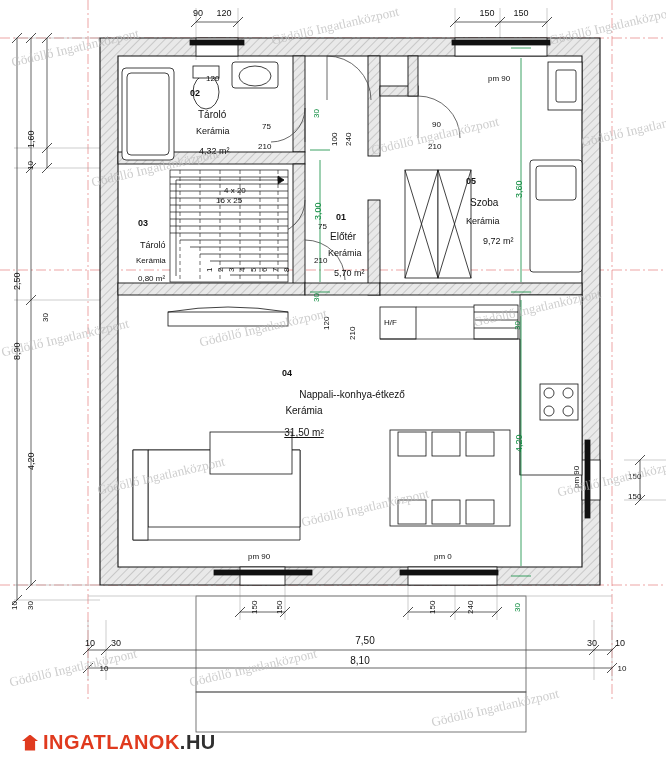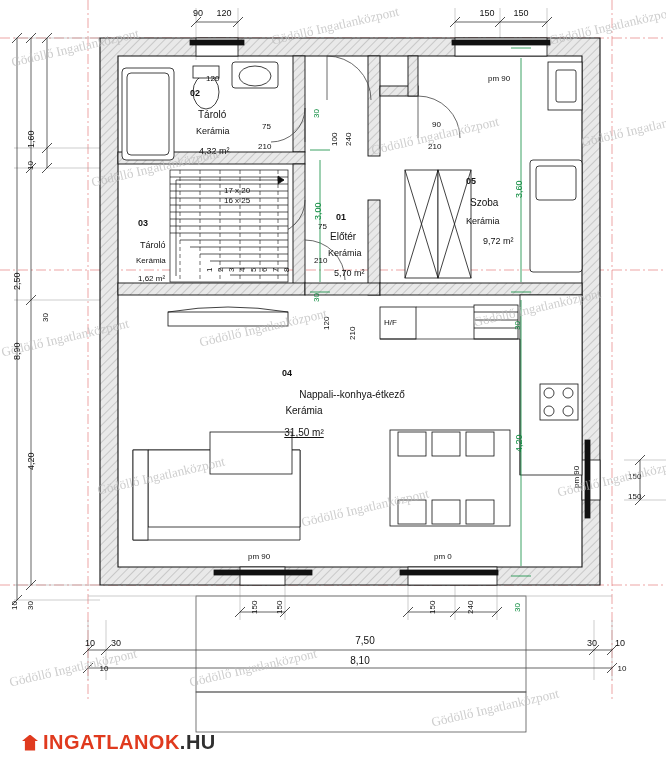--- a/index.html
+++ b/index.html
@@ -346,21 +346,21 @@
 
 <div class="t bold" style="left:190px;top:88px;">02</div>
 <div class="t big" style="left:198px;top:110px;">Tároló</div>
 <div class="t" style="left:196px;top:126px;">Kerámia</div>
 <div class="t" style="left:199px;top:146px;">4,32 m²</div>
 <div class="t tiny" style="left:206px;top:74px;">120</div>
 
 <div class="t bold" style="left:138px;top:218px;">03</div>
 <div class="t" style="left:140px;top:240px;">Tároló</div>
 <div class="t tiny" style="left:136px;top:256px;">Kerámia</div>
-<div class="t tiny" style="left:138px;top:274px;">1,62 m²</div>
+<div class="t tiny" style="left:138px;top:274px;">0,80 m²</div>
 
 <div class="t bold" style="left:336px;top:212px;">01</div>
 <div class="t big" style="left:330px;top:232px;">Előtér</div>
 <div class="t" style="left:328px;top:248px;">Kerámia</div>
 <div class="t" style="left:334px;top:268px;">5,70 m²</div>
 
 <div class="t bold" style="left:466px;top:176px;">05</div>
 <div class="t big" style="left:470px;top:198px;">Szoba</div>
 <div class="t" style="left:466px;top:216px;">Kerámia</div>
 <div class="t" style="left:466px;top:236px;padding-left:17px;">9,72 m²</div>
@@ -387,22 +387,22 @@
 
 <div class="t vert green" style="left:313px;top:220px;">3,00</div>
 <div class="t vert green" style="left:514px;top:198px;">3,60</div>
 <div class="t vert green" style="left:514px;top:452px;">4,20</div>
 
 <div class="t tiny" style="left:488px;top:74px;">pm 90</div>
 <div class="t tiny" style="left:248px;top:552px;">pm 90</div>
 <div class="t tiny" style="left:434px;top:552px;">pm 0</div>
 <div class="t tiny" style="left:384px;top:318px;">H/F</div>
 
-<div class="t tiny" style="left:224px;top:186px;">17 x 20</div>
-<div class="t tiny" style="left:224px;top:196px;">16 x 25</div>
+<div class="t tiny" style="left:224px;top:186px;">4 x 20</div>
+<div class="t tiny" style="left:216px;top:196px;">16 x 25</div>
 <div class="t vert tiny" style="left:205px;top:272px;">1</div>
 <div class="t vert tiny" style="left:216px;top:272px;">2</div>
 <div class="t vert tiny" style="left:227px;top:272px;">3</div>
 <div class="t vert tiny" style="left:238px;top:272px;">4</div>
 <div class="t vert tiny" style="left:249px;top:272px;">5</div>
 <div class="t vert tiny" style="left:260px;top:272px;">6</div>
 <div class="t vert tiny" style="left:271px;top:272px;">7</div>
 <div class="t vert tiny" style="left:282px;top:272px;">8</div>
 
 <div class="wm" style="left:10px;top:40px;">Gödöllő Ingatlanközpont</div>

